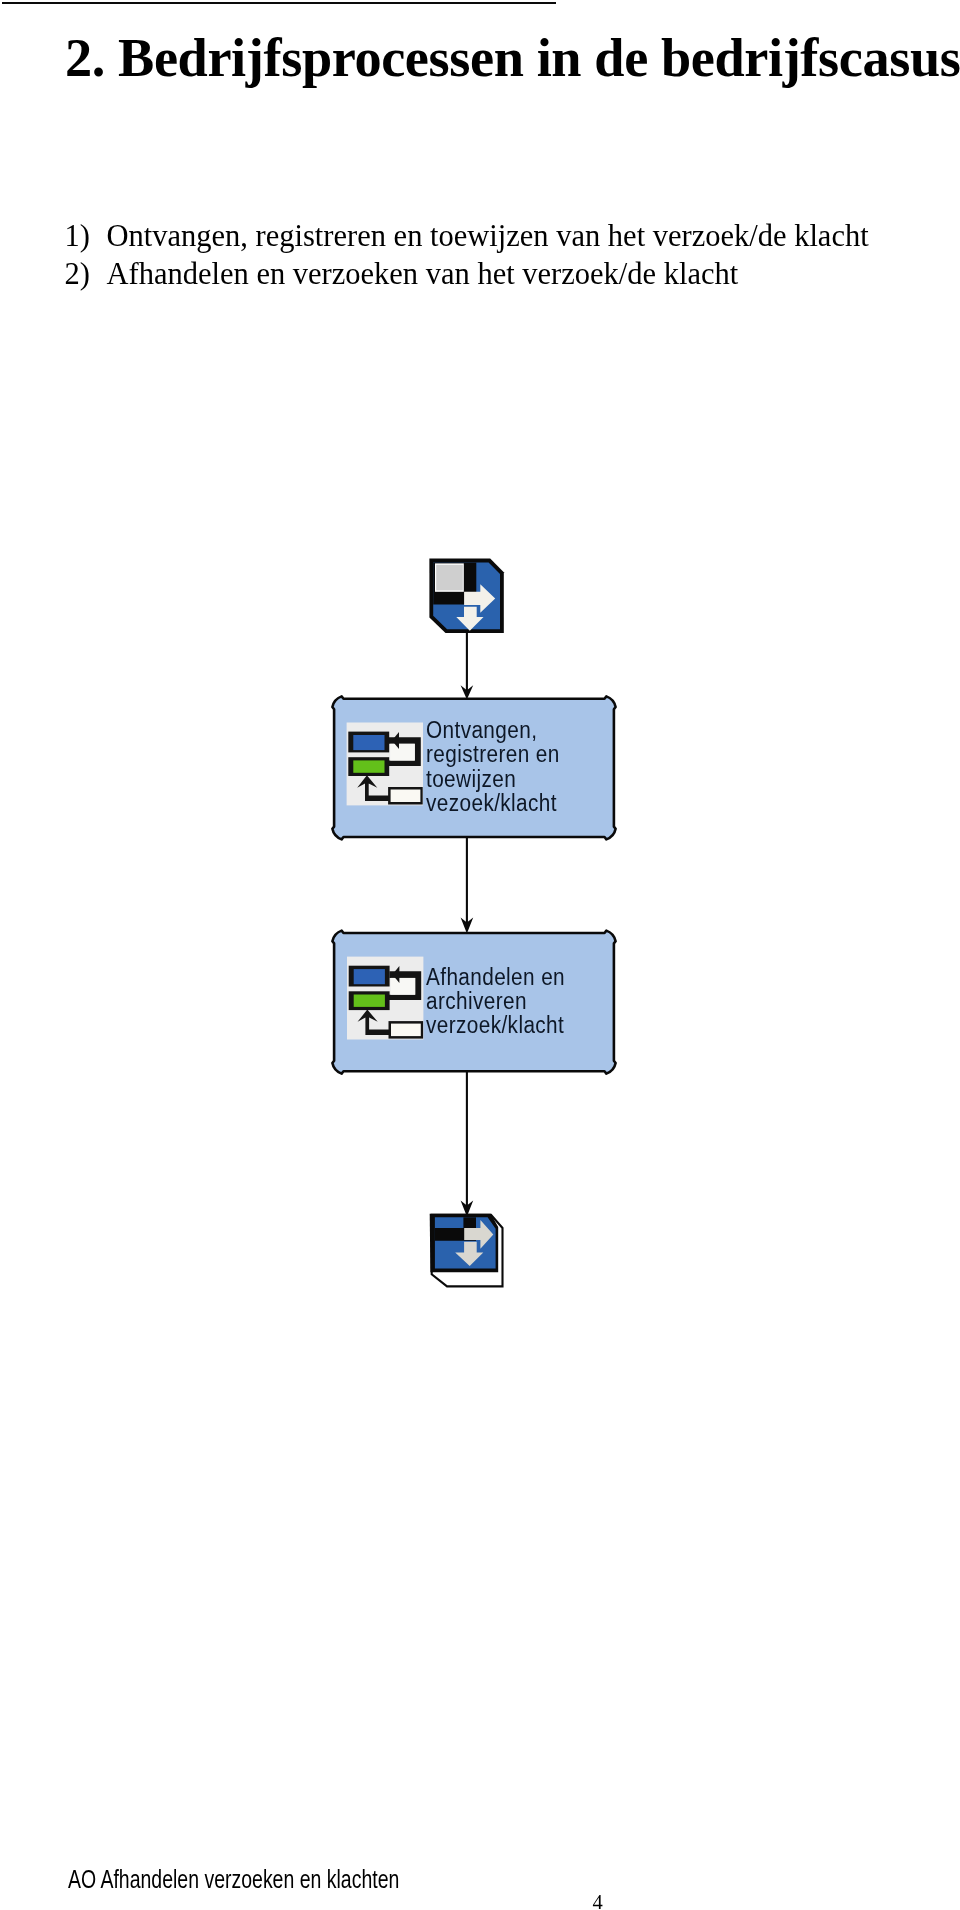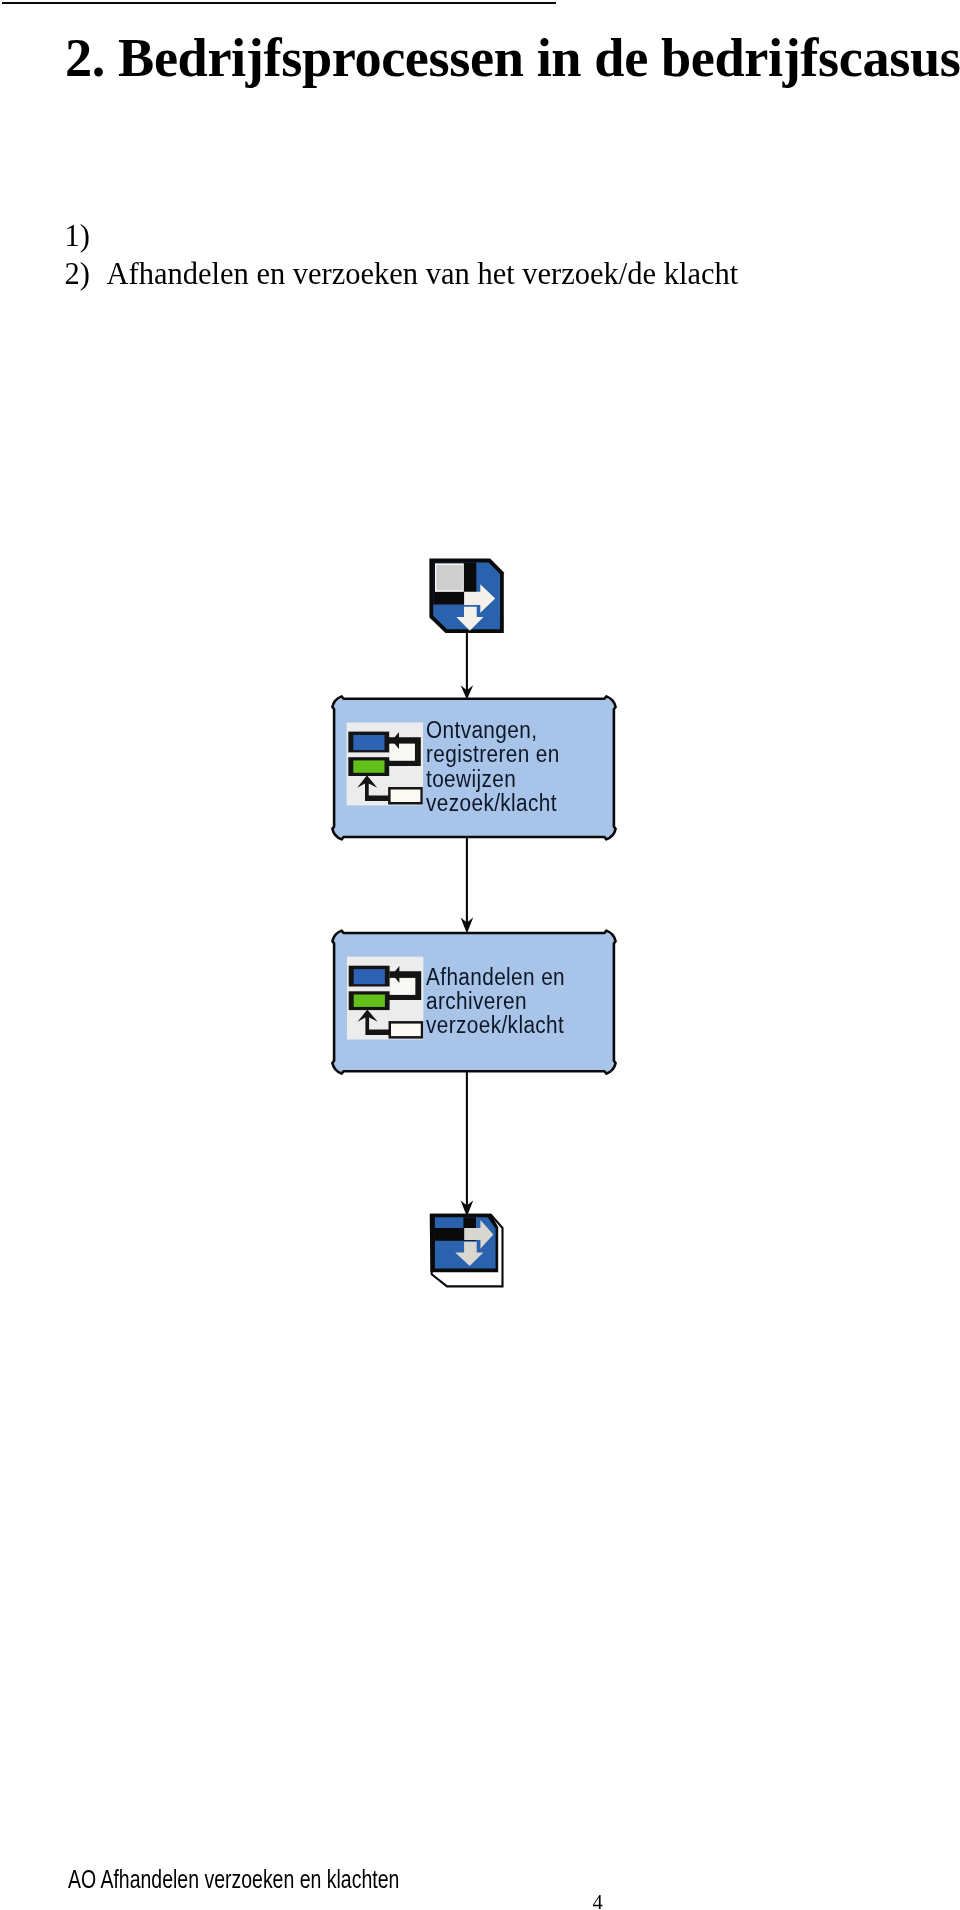--- a/index.html
+++ b/index.html
@@ -45,20 +45,21 @@
 </style>
 </head>
 <body>
 
 <div class="page">
   <div class="top-rule"></div>
   <div class="heading">2. Bedrijfsprocessen in de bedrijfscasus</div>
   <div class="list">
     <div class="li">
       <span class="num">1)</span>
+      <span class="txt">Ontvangen, registreren en toewijzen van het verzoek/de klacht</span>
     </div>
     <div class="li">
       <span class="num">2)</span>
       <span class="txt">Afhandelen en verzoeken van het verzoek/de klacht</span>
     </div>
   </div>
 
   <svg class="flow" viewBox="0 0 960 1910" xmlns="http://www.w3.org/2000/svg">
     <defs>
 

